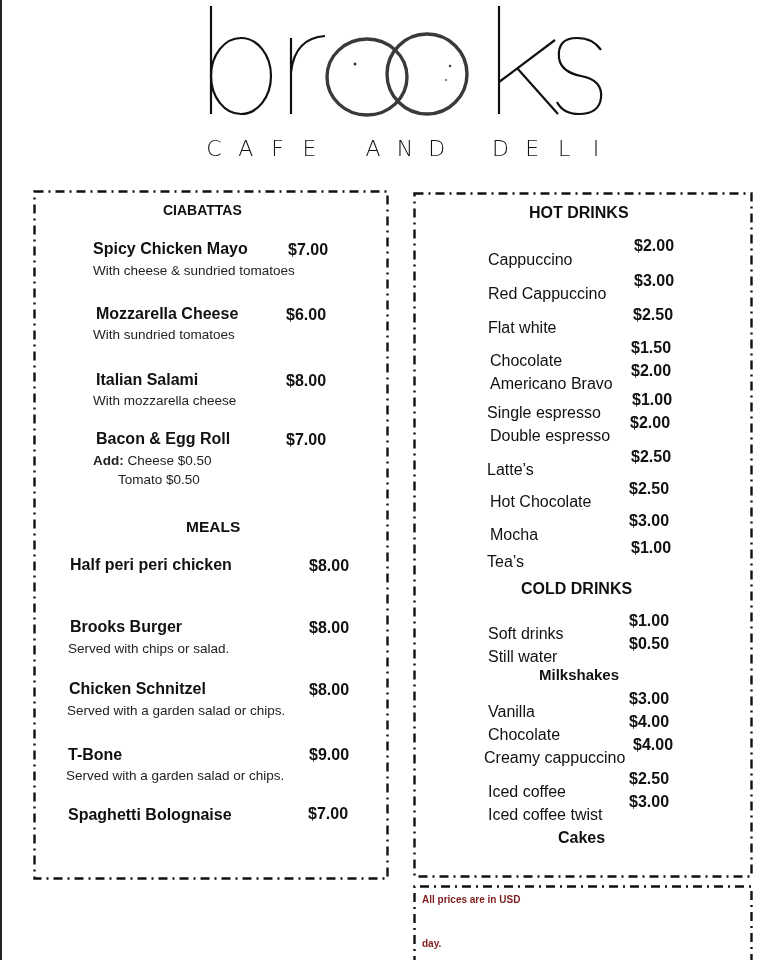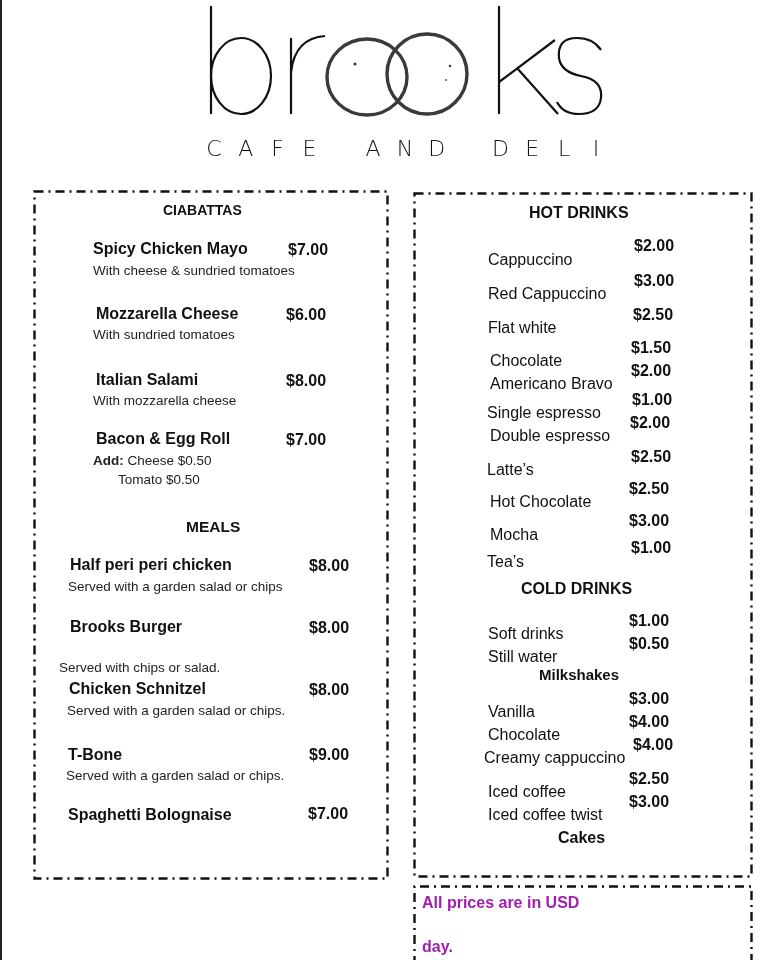--- a/index.html
+++ b/index.html
@@ -29,21 +29,21 @@
 
   .section-title {
     position: absolute; font-weight: bold; font-size: 14px; color: #111;
   }
   .item-name { position: absolute; font-weight: bold; font-size: 16px; color: #111; white-space: nowrap; }
   .item-desc { position: absolute; font-size: 13.5px; color: #222; white-space: nowrap; }
   .item-price { position: absolute; font-weight: bold; font-size: 16px; color: #111; white-space: nowrap; }
   .drink-name { position: absolute; font-size: 16px; color: #111; white-space: nowrap; margin-top: 14px; }
   .sub-title { position: absolute; font-weight: bold; font-size: 15px; color: #111; }
   .note { position: absolute; font-size: 13px; color: #111; white-space: nowrap; }
-  .footer-line { position: absolute; font-weight: bold; font-size: 16px; color: #a21caf; white-space: nowrap; }
+  .footer-line { position: absolute; font-weight: bold; font-size: 10px; color: #7f1d1d; white-space: nowrap; }
 </style>
 </head>
 <body>
 
 <div class="left-rule"></div>
 
 <div class="logo">
   <svg viewBox="0 0 400 118">
 
     <line x1="6" y1="4" x2="6" y2="112" stroke="#111" stroke-width="2.2"></line>
@@ -106,25 +106,24 @@
   <div class="item-desc" style="left:60px; top:263px;">
     <b>Add:</b>
     <span>Cheese $0.50</span>
   </div>
   <div class="item-desc" style="left:85px; top:282px;">Tomato $0.50</div>
 
   <div class="section-title" style="left:153px; top:328px; font-size:15.5px;">MEALS</div>
 
   <div class="item-name" style="left:37px; top:366px;">Half peri peri chicken</div>
   <div class="item-price" style="left:276px; top:367px;">$8.00</div>
-  <div class="item-desc" style="left:35px; top:389px;">Served with a garden salad or chips</div>
 
   <div class="item-name" style="left:37px; top:428px;">Brooks Burger</div>
   <div class="item-price" style="left:276px; top:429px;">$8.00</div>
-  <div class="item-desc" style="left:26px; top:451px;margin-top:19px;">Served with chips or salad.</div>
+  <div class="item-desc" style="left:35px; top:451px;">Served with chips or salad.</div>
 
   <div class="item-name" style="left:36px; top:490px;">Chicken Schnitzel</div>
   <div class="item-price" style="left:276px; top:491px;">$8.00</div>
   <div class="item-desc" style="left:34px; top:513px;">Served with a garden salad or chips.</div>
 
   <div class="item-name" style="left:35px; top:556px;">T-Bone</div>
   <div class="item-price" style="left:276px; top:556px;text-align:right;">$9.00</div>
   <div class="item-desc" style="left:33px; top:578px;">Served with a garden salad or chips.</div>
 
   <div class="item-name" style="left:35px; top:616px;">Spaghetti Bolognaise</div>

